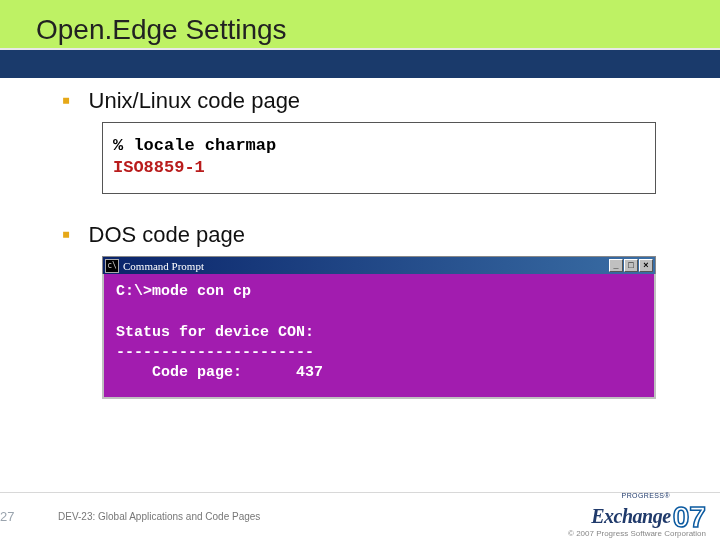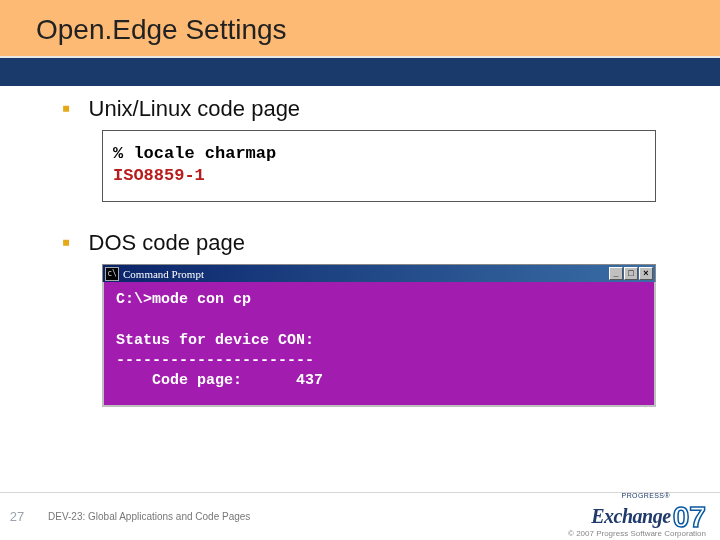--- a/index.html
+++ b/index.html
@@ -5,22 +5,22 @@
   * { margin: 0; padding: 0; box-sizing: border-box; }
   body {
     width: 720px;
     height: 540px;
     font-family: Arial, sans-serif;
     background: #fff;
     position: relative;
     overflow: hidden;
   }
   .title-bar {
-    background: #fdba74;
-    padding: 14px 0 10px 36px;
+    background: #bef264;
+    padding: 14px 0 2px 36px;
     border-bottom: 2px solid #e8e8e8;
   }
   .title-bar h1 {
     font-size: 28px;
     font-weight: normal;
     color: #222;
   }
   .blue-band {
     background: #1a3a6b;
     height: 28px;
@@ -133,26 +133,26 @@
     height: 48px;
     border-top: 1px solid #d8d8d8;
     display: flex;
     align-items: center;
     padding: 0 14px 0 0;
   }
   .page-num {
     width: 34px;
     font-size: 13px;
     color: #9aa4ae;
-    text-align: center;
+    text-align: left;
   }
   .footer-text {
     font-size: 10px;
     color: #777;
-    margin-left: 14px;
+    margin-left: 24px;
     flex: 1;
   }
   .logo-block {
     display: flex;
     align-items: center;
     position: relative;
   }
   .logo-exchange {
     font-family: "Times New Roman", serif;
     font-style: italic;

